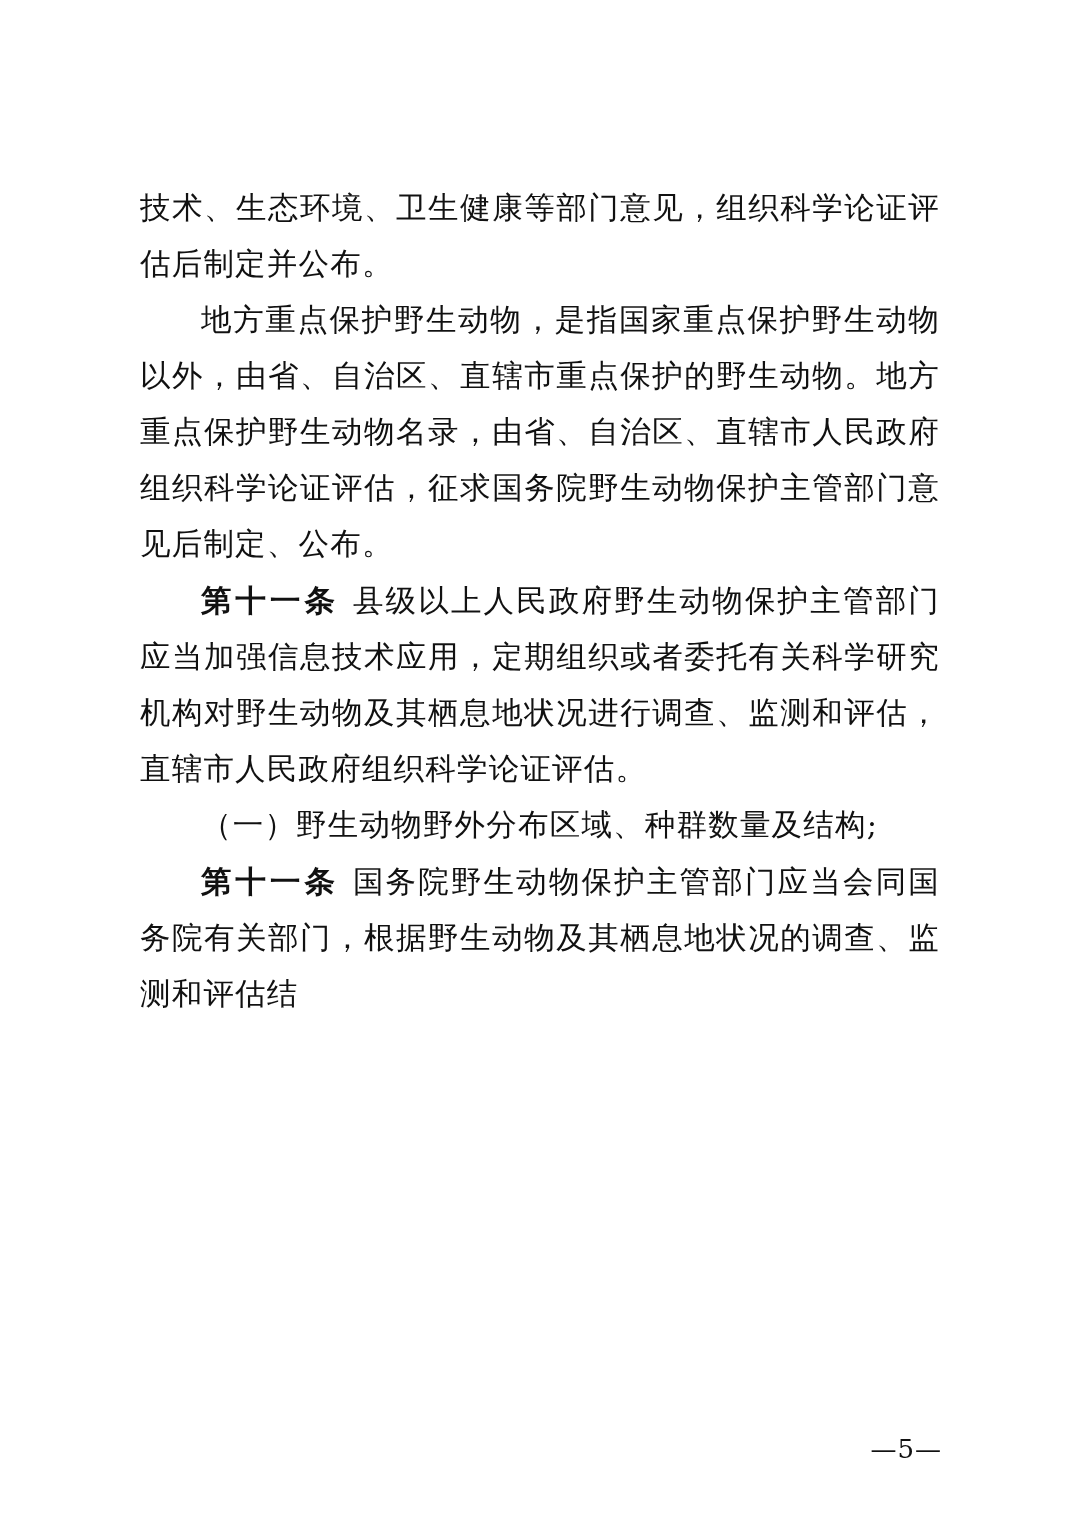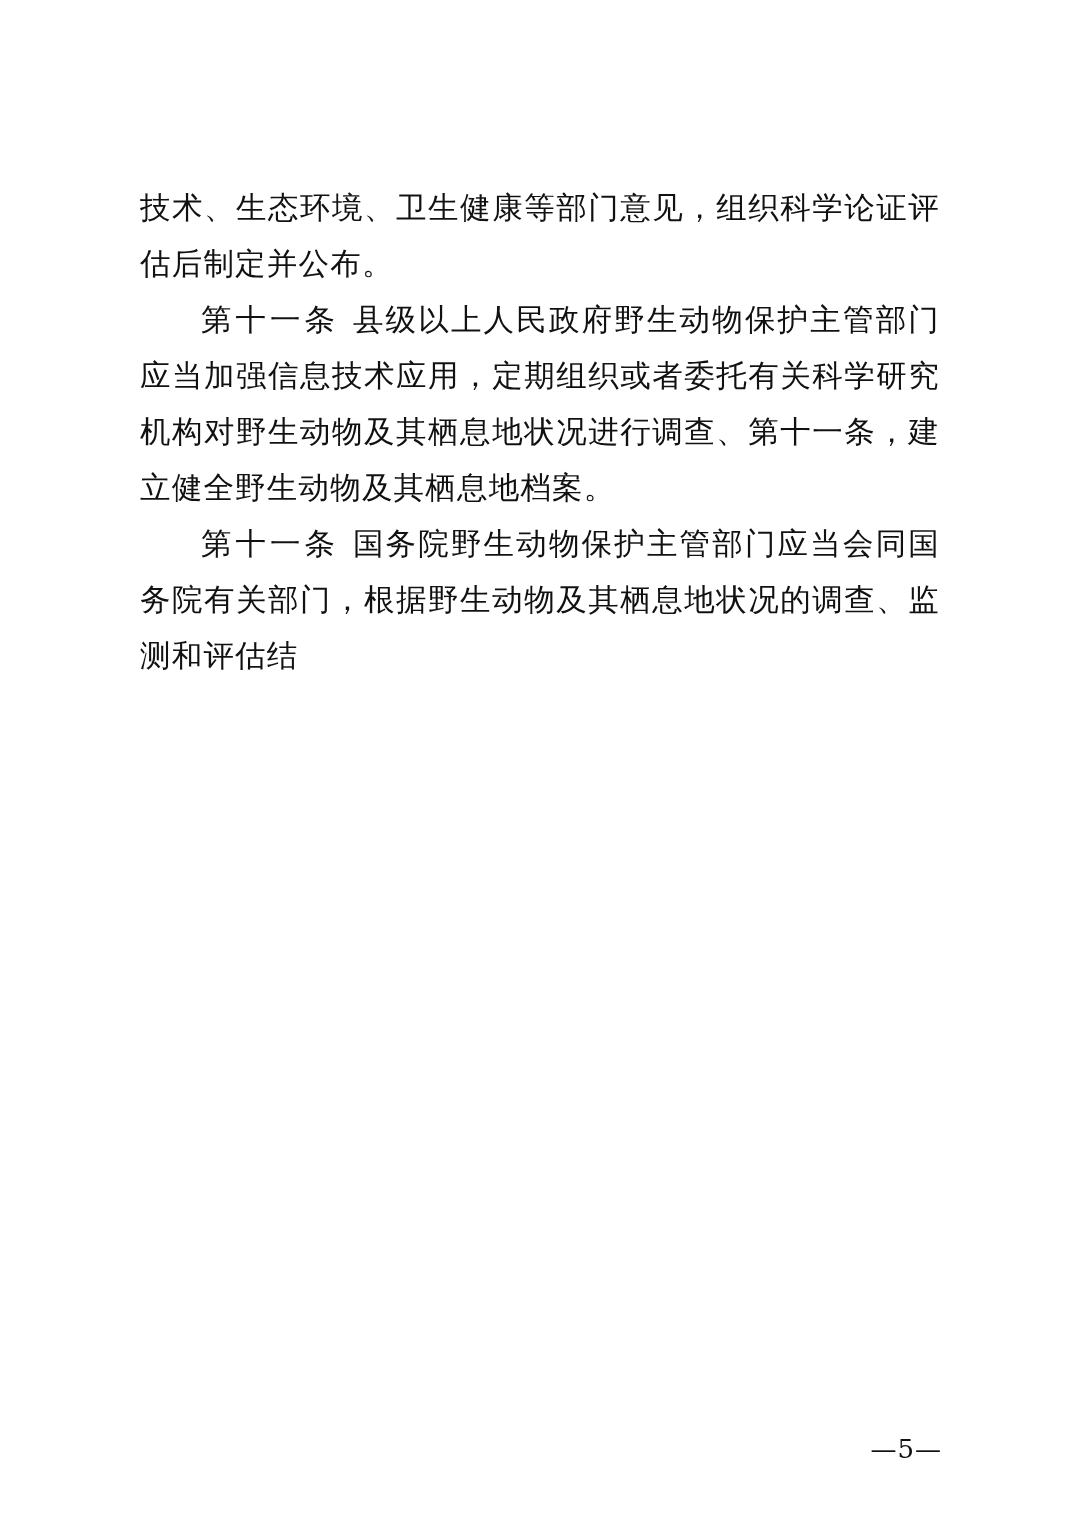--- a/index.html
+++ b/index.html
@@ -30,21 +30,21 @@
     text-align: justify;
     text-justify: inter-character;
     margin: 0 0 0 0;
     text-indent: 0;
     white-space: normal;
   }
   .indent {
     text-indent: 61px;
   }
   .para b, .artno {
-    font-weight: normal;
+    font-weight: bold;
     letter-spacing: 3px;
   }
   .artno {
     margin-right: 14px;
   }
   .page-number {
     position: absolute;
     right: 132px;
     bottom: 56px;
     font-size: 26px;
@@ -57,27 +57,33 @@
 <body>
 
 <div class="page">
 
   <div class="content">
 
     <p class="para">
       <span>技术、生态环境、卫生健康等部门意见，组织科学论证评估后制定并公布。</span>
     </p>
 
+    <p class="para indent">
+      <span>地方重点保护野生动物，是指国家重点保护野生动物以外，由省、自治区、直辖市重点保护的野生动物。地方重点保护野生动物名录，由省、自治区、直辖市人民政府组织科学论证评估，征求国务院野生动物保护主管部门意见后制定、公布。</span>
+    </p>
 
 
     <p class="para indent">
-      <b class="artno">第十一条</b><span>县级以上人民政府野生动物保护主管部门应当加强信息技术应用，定期组织或者委托有关科学研究机构对野生动物及其栖息地状况进行调查、第十一条，建立健全野生动物及其栖息地档案。</span>
+      <b class="artno">第十一条</b><span>县级以上人民政府野生动物保护主管部门应当加强信息技术应用，定期组织或者委托有关科学研究机构对野生动物及其栖息地状况进行调查、监测和评估，直辖市人民政府组织科学论证评估。</span>
     </p>
 
 
+    <p class="para indent">
+      <span>（一）野生动物野外分布区域、种群数量及结构;</span>
+    </p>
 
 
 
 
     <p class="para indent">
       <b class="artno">第十一条</b><span>国务院野生动物保护主管部门应当会同国务院有关部门，根据野生动物及其栖息地状况的调查、监测和评估结</span>
     </p>
 
   </div>
 

